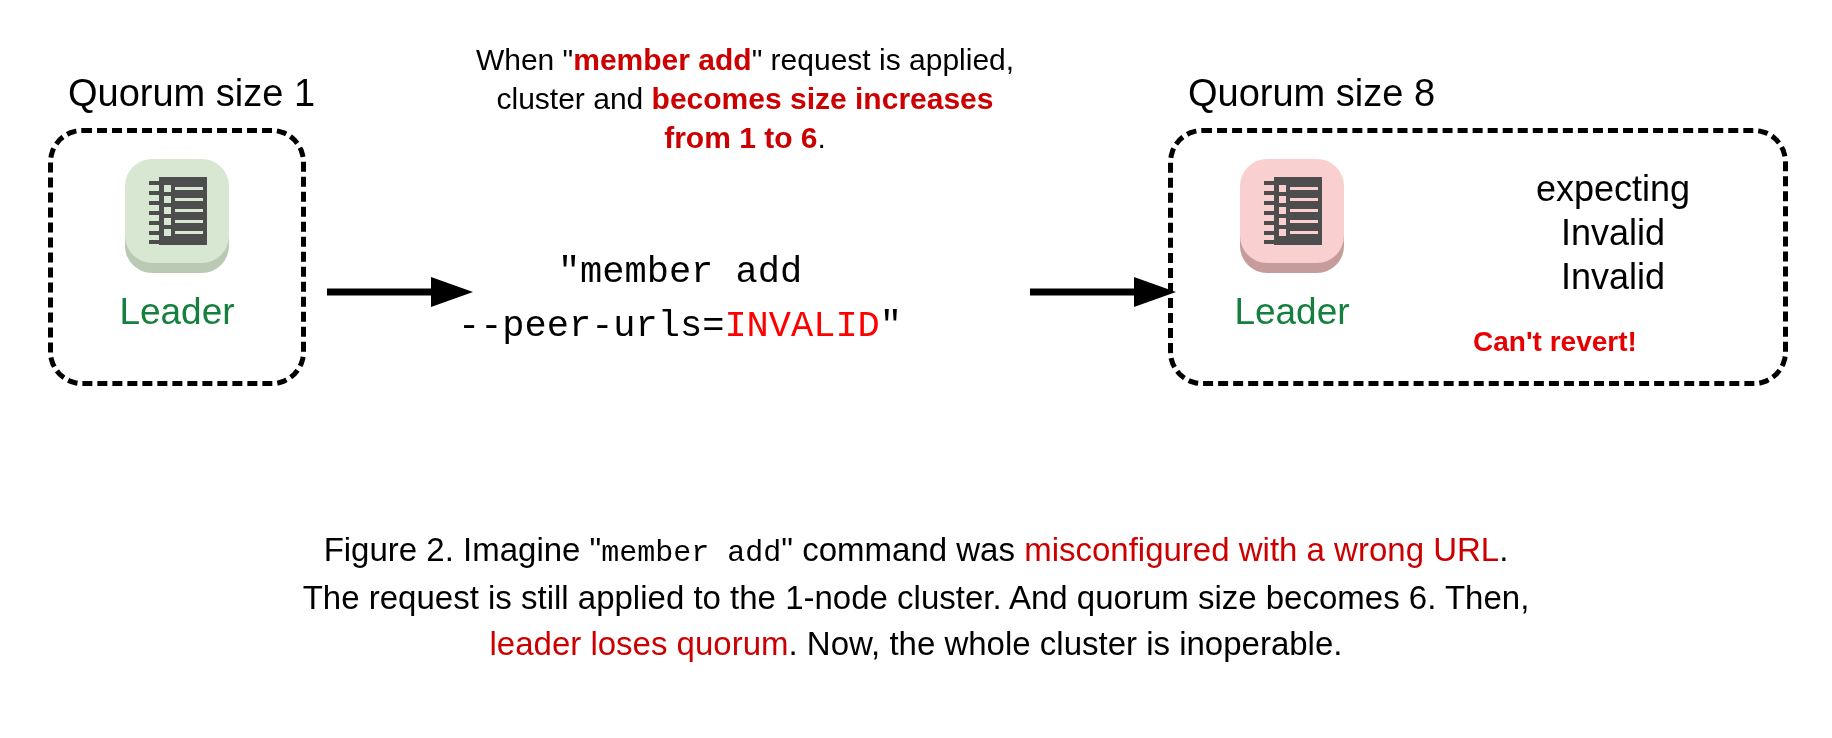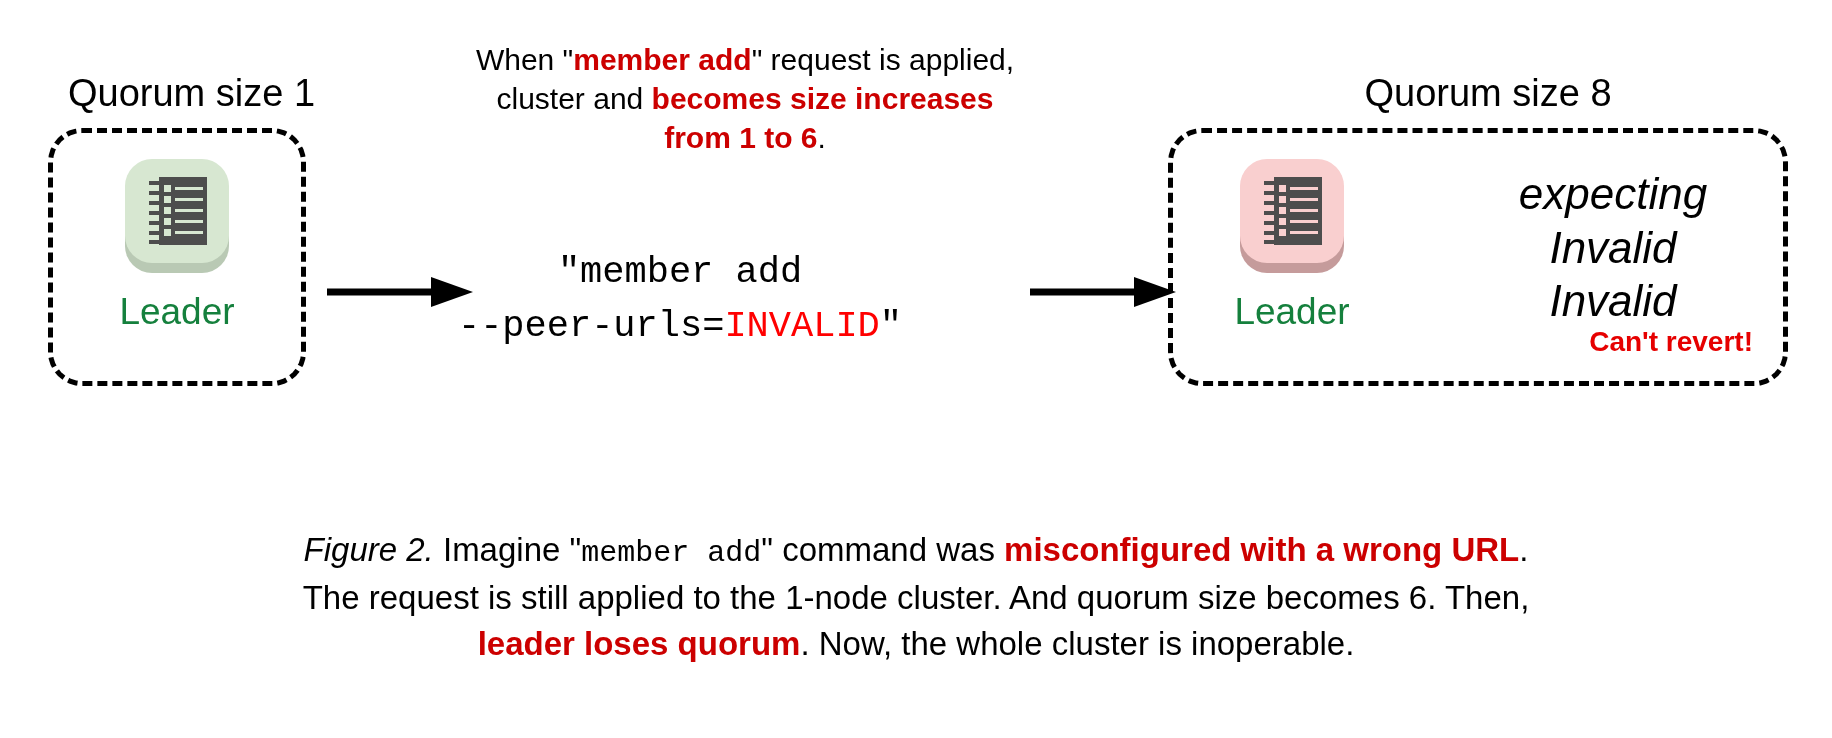--- a/index.html
+++ b/index.html
@@ -19,21 +19,21 @@
   .stage {
     position: absolute;
     inset: 0;
   }
 
   
   .cluster {
     position: absolute;
   }
   .cluster-title {
-    text-align: center;
+    text-align: left;
     font-size: 38px;
     line-height: 1.05;
     color: #000;
     white-space: nowrap;
     margin-left: 20px;
   }
   .cluster-box {
     margin-top: 14px;
     border: 5px dashed #000000;
     border-radius: 34px;
@@ -58,29 +58,28 @@
     font-size: 37px;
     line-height: 1;
     color: #15803d;
     white-space: nowrap;
   }
 
   
   .side-note {
     position: absolute;
     text-align: center;
-    font-style: italic;
-    font-size: 44px;
+    font-size: 36px;
     line-height: 1.22;
     color: #000;
     white-space: nowrap;
   }
   .side-warn {
     position: absolute;
-    text-align: right;
+    text-align: left;
     font-weight: bold;
     font-size: 28px;
     line-height: 1;
     color: #e60000;
     white-space: nowrap;
   }
 
   
   .top-note {
     position: absolute;
@@ -115,29 +114,28 @@
   .caption {
     position: absolute;
     left: 0;
     right: 0;
     text-align: center;
     font-size: 33px;
     line-height: 1.42;
     color: #000;
   }
   .caption .figno {
-    font-style: italic;
   }
   .caption .mono {
     font-family: "Liberation Mono", "DejaVu Sans Mono", monospace;
     font-size: 30px;
   }
   .caption .hl {
     color: #cc0000;
-    font-weight: bold;
+    font-weight: normal;
   }
 </style>
 </head>
 <body>
 
 <div class="stage">
 
   <div class="cluster" style="left:48px; top:74px; width:258px;">
     <div class="cluster-title">Quorum size 1</div>
     <div class="cluster-box" style="width:258px; height:258px;">

